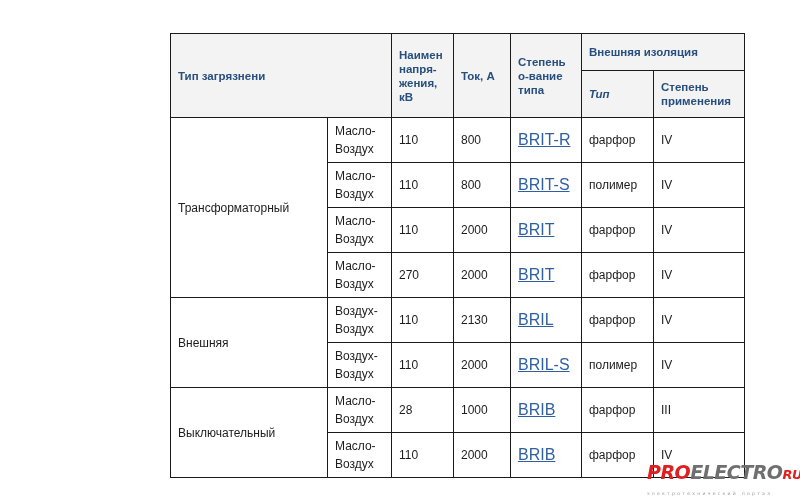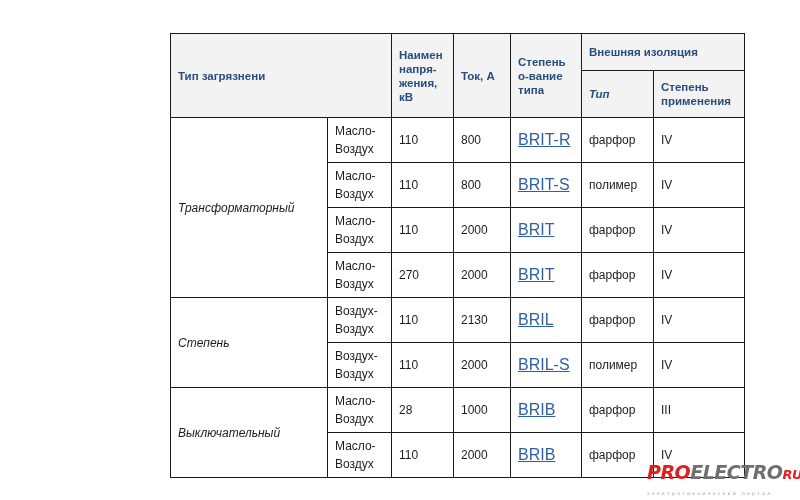--- a/index.html
+++ b/index.html
@@ -66,21 +66,20 @@
     color: #1c1c1c;
     line-height: 18px;
     padding: 4px 7px;
     height: 29px;
     text-align: left;
     font-weight: normal;
   }
   td.c-group {
     font-size: 12px;
     vertical-align: middle;
-    font-style: italic;
   }
   td.c-medium {
     line-height: 14px;
   }
   td.c-roman {
     font-size: 12.5px;
     margin-left: 39px;
   }
 
   .cell-link {
@@ -186,21 +185,21 @@
         </tr>
         <tr>
           <td class="c-medium">Масло-Воздух</td>
           <td>270</td>
           <td>2000</td>
           <td><span class="cell-link">BRIT</span></td>
           <td>фарфор</td>
           <td class="c-roman">IV</td>
         </tr>
         <tr>
-          <td class="c-group" rowspan="2">Степень</td>
+          <td class="c-group" rowspan="2">Внешняя</td>
           <td class="c-medium">Воздух-Воздух</td>
           <td>110</td>
           <td>2130</td>
           <td><span class="cell-link">BRIL</span></td>
           <td>фарфор</td>
           <td class="c-roman">IV</td>
         </tr>
         <tr>
           <td class="c-medium">Воздух-Воздух</td>
           <td>110</td>

